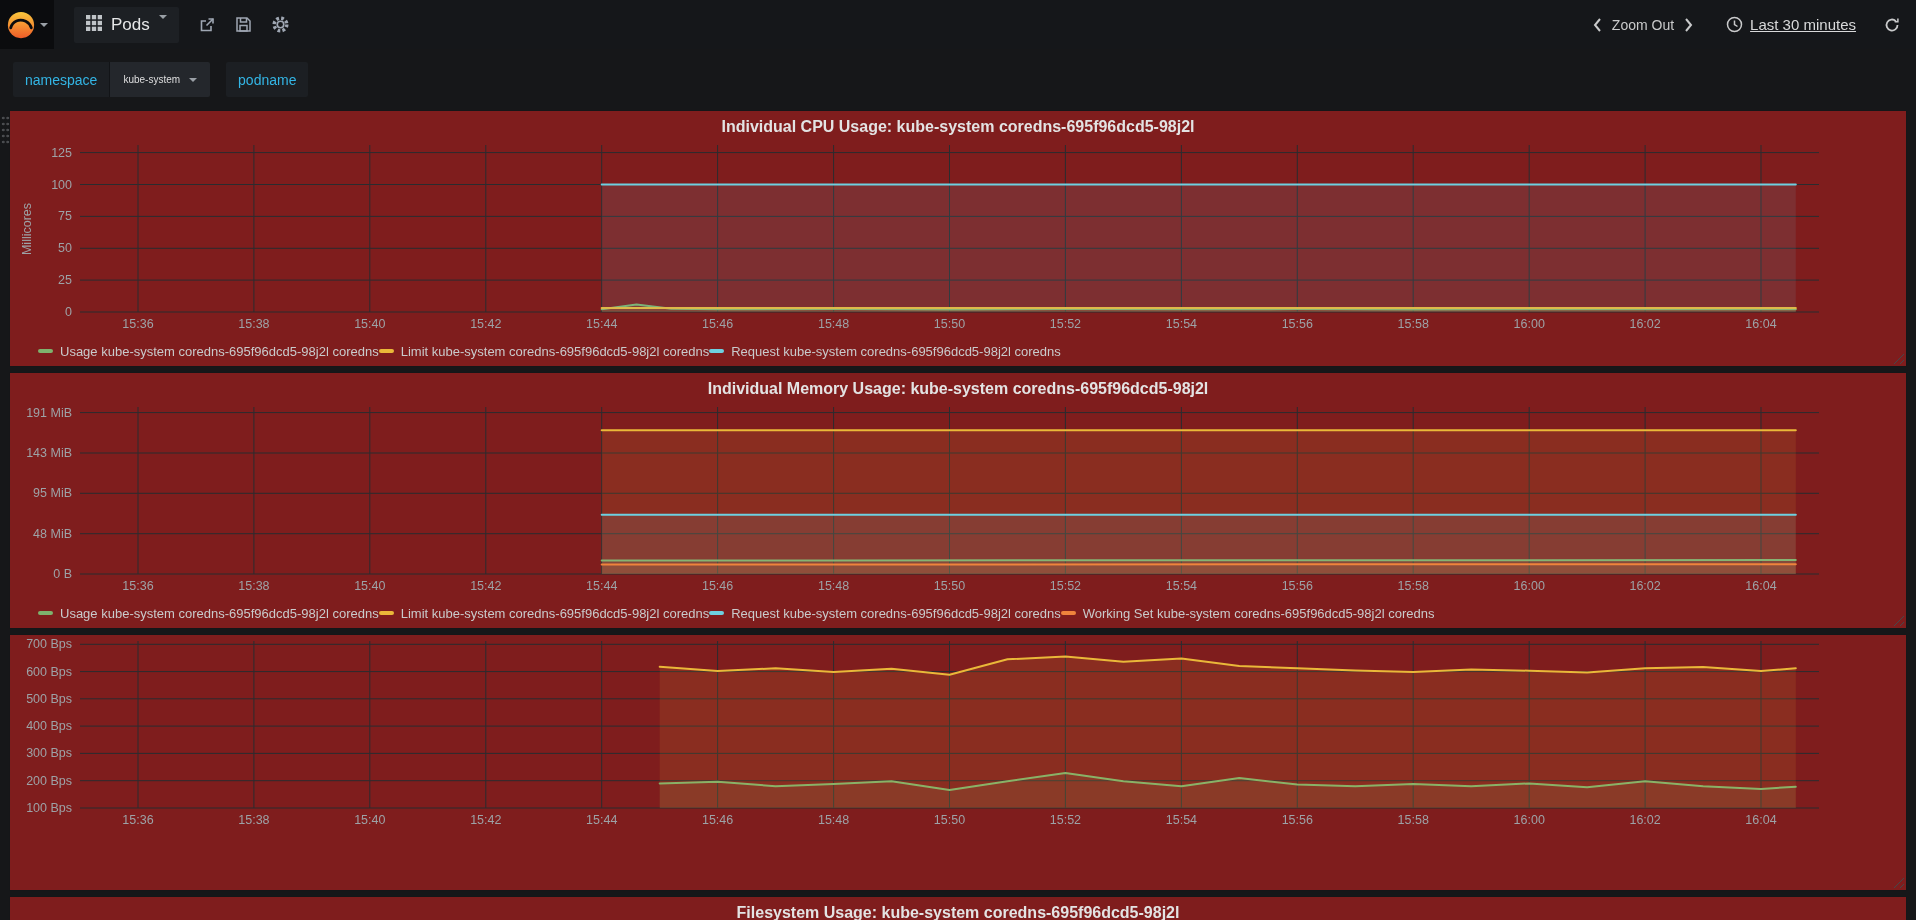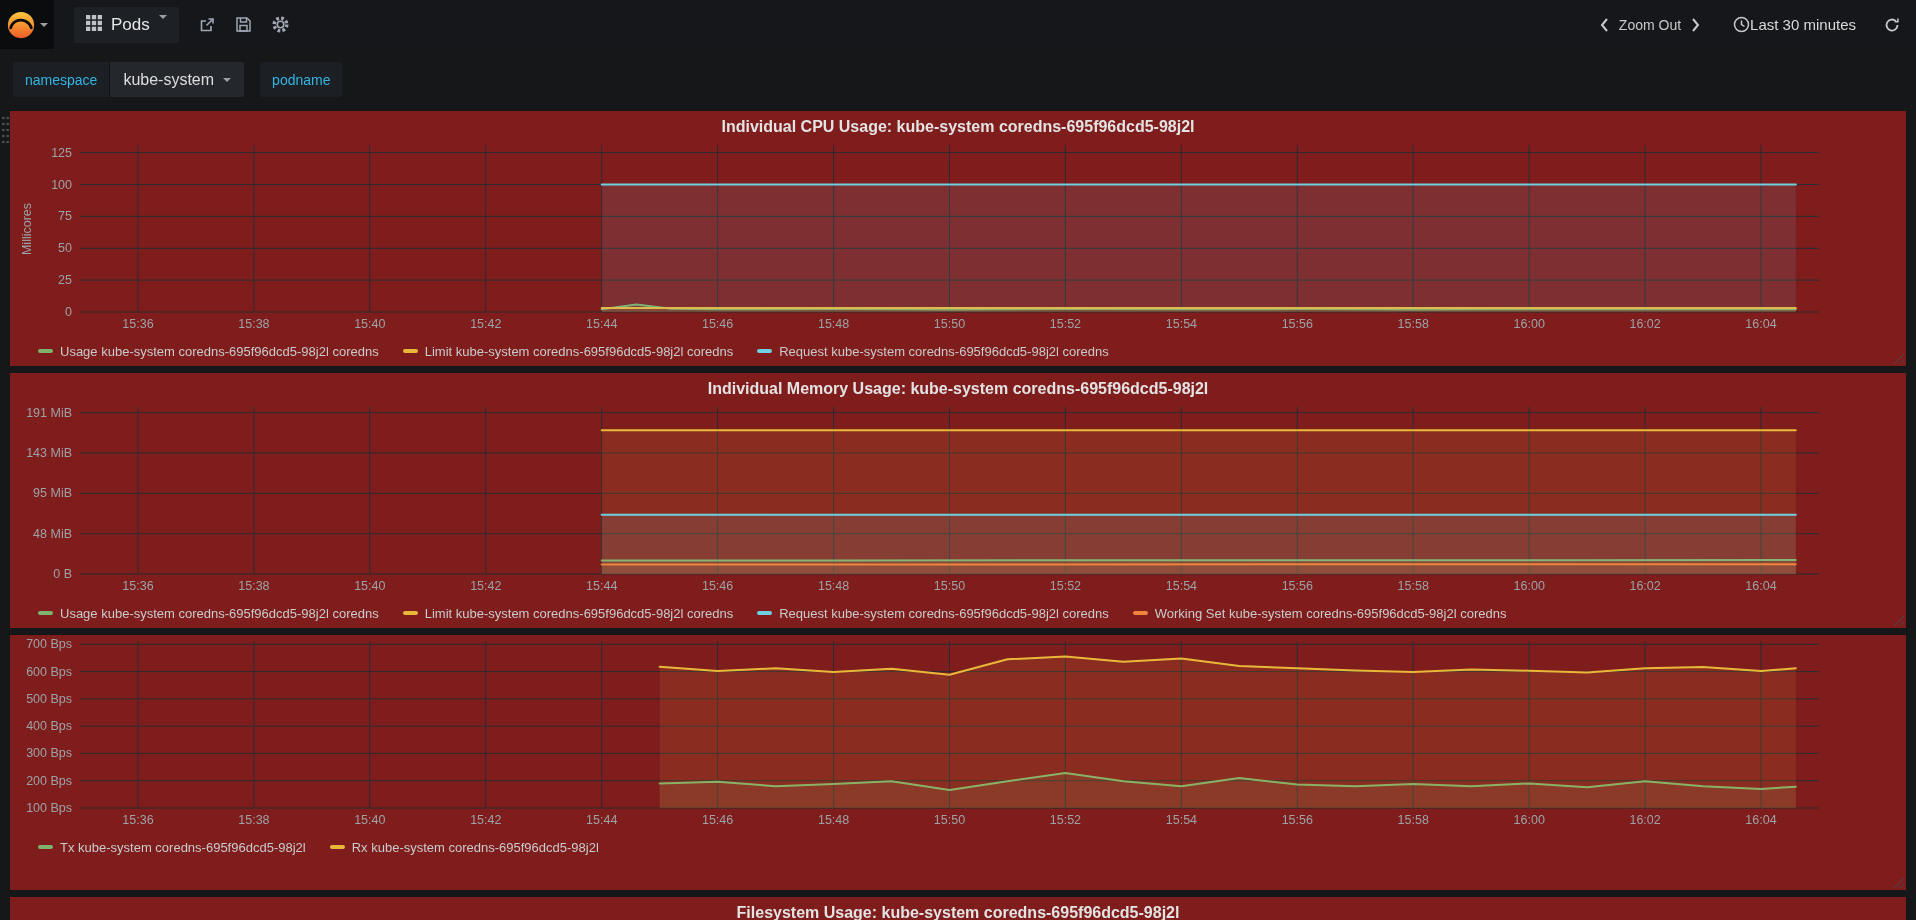--- a/index.html
+++ b/index.html
@@ -12,37 +12,37 @@
   
   .navbar { height:49px; display:flex; align-items:center; background:#15171a; padding-right:16px; }
   .logo-box { width:54px; height:49px; background:#0b0c0e; display:flex; align-items:center; justify-content:center; gap:4px; cursor:pointer; }
   .caret { width:0; height:0; border-left:4px solid transparent; border-right:4px solid transparent; border-top:4px solid #9aa0a6; display:inline-block; }
   .dash-nav { display:flex; gap:9px; margin-left:20px; background:#1d2024; padding:8px 12px; border-radius:2px; cursor:pointer; }
   .dash-title { font-size:17px; color:#e6e7e8; }
   .icon-btn { background:none; border:none; cursor:pointer; margin-left:19px; display:flex; align-items:center; }
   .nav-right { margin-left:auto; display:flex; align-items:center;text-align:right; }
   .nav-right .chev-btn { background:none; border:none; cursor:pointer; display:flex; align-items:center; padding:4px; }
   .zoom-label { font-size:14px; color:#c9cacb; margin:0 6px; cursor:pointer; }
-  .time-picker { display:flex; align-items:center; margin-left:28px; cursor:pointer; }
+  .time-picker { display:flex; align-items:center; gap:7px; margin-left:28px; cursor:pointer;text-decoration:underline; }
   .time-range { font-size:15px; color:#d8d9da; }
   .refresh-btn { margin-left:28px; }
   
   .submenu { display:flex; gap:16px; padding:13px 13px; height:61px; align-items:flex-start; }
   .var-group { display:flex; align-items:stretch; height:35px; border-radius:2px; overflow:hidden; }
   .var-label { background:#1c1f23; color:#33b5e5; font-size:14px; display:flex; align-items:center; padding:0 12px; }
-  .var-value { background:#24272c; color:#dededf; font-size:16px; display:flex; align-items:center; gap:9px; padding:0 13px; cursor:pointer; border-left:1px solid #121417; }
+  .var-value { background:#24272c; color:#dededf; font-size:10px; display:flex; align-items:center; gap:9px; padding:0 13px; cursor:pointer; border-left:1px solid #121417; }
   
   .panels { padding:0 9px; }
   .panel { position:relative; background:#7f1d1d; border:1px solid #151618; height:257px; overflow:hidden; }
   .panel + .panel { margin-top:5px; }
   .panel-title { text-align:center; font-size:16px; font-weight:700; color:#e3e3e3; padding:7px 0 3px; cursor:pointer; font-family:"Liberation Sans", sans-serif; }
   .chart { height:200px; padding-left:8px; }
   .chart svg { display:block; }
   .chart text { font-family:"Liberation Sans", sans-serif; font-size:12.5px; fill:#9da2a6; }
-  .legend { display:flex; gap:24px; padding-left:28px; font-size:13px; color:#c9cacb; align-items:center; height:24px; }
+  .legend { display:flex; padding-left:28px; font-size:13px; color:#c9cacb; align-items:center; height:24px; }
   .legend-item { display:flex; align-items:center; cursor:pointer; white-space:nowrap; }
   .legend-item i { display:inline-block; width:15px; height:4px; border-radius:2px; margin-right:7px; }
   .resize-handle { position:absolute; right:2px; bottom:2px; width:13px; height:13px; cursor:nwse-resize;
     background:repeating-linear-gradient(135deg, transparent 0 3px, #45484b 3px 4px);
     clip-path:polygon(100% 0, 100% 100%, 0 100%); }
   .drag-handle { position:absolute; left:1px; top:116px; width:9px; height:30px; cursor:grab;
     background-image:radial-gradient(circle at 2px 2px, #4a4c4f 1.3px, transparent 1.6px);
     background-size:4.5px 6px; }
 </style>
 </head>
@@ -317,24 +317,20 @@
           <line x1="62" y1="36.6" x2="1801" y2="36.6" stroke="#2a2c2f" stroke-width="1"></line>
           <text x="54" y="40.6" text-anchor="end">600 Bps</text>
           <line x1="62" y1="9.3" x2="1801" y2="9.3" stroke="#2a2c2f" stroke-width="1"></line>
           <text x="54" y="13.3" text-anchor="end">700 Bps</text>
           <path d="M641.7 148.4 L699.6 146.8 L757.6 151.2 L815.6 149.0 L873.5 146.3 L931.5 155.0 L989.5 146.3 L1047.4 138.1 L1105.4 146.3 L1163.4 151.2 L1221.3 143.0 L1279.3 149.5 L1337.3 151.2 L1395.2 149.0 L1453.2 151.2 L1511.2 148.4 L1569.1 152.3 L1627.1 146.3 L1685.1 151.2 L1743.0 153.9 L1777.8 151.7 L 1777.8 173 L 641.7 173 Z" fill="#7EB26D" fill-opacity="0.1" stroke="none"></path>
           <path d="M641.7 148.4 L699.6 146.8 L757.6 151.2 L815.6 149.0 L873.5 146.3 L931.5 155.0 L989.5 146.3 L1047.4 138.1 L1105.4 146.3 L1163.4 151.2 L1221.3 143.0 L1279.3 149.5 L1337.3 151.2 L1395.2 149.0 L1453.2 151.2 L1511.2 148.4 L1569.1 152.3 L1627.1 146.3 L1685.1 151.2 L1743.0 153.9 L1777.8 151.7" fill="none" stroke="#7EB26D" stroke-width="2" stroke-linejoin="round" stroke-linecap="round"></path>
           <path d="M641.7 31.7 L699.6 36.0 L757.6 33.3 L815.6 37.1 L873.5 33.8 L931.5 39.8 L989.5 24.3 L1047.4 21.6 L1105.4 26.7 L1163.4 23.5 L1221.3 31.1 L1279.3 33.3 L1337.3 35.5 L1395.2 37.1 L1453.2 34.4 L1511.2 35.7 L1569.1 37.4 L1627.1 33.3 L1685.1 31.9 L1743.0 36.0 L1777.8 33.3 L 1777.8 173 L 641.7 173 Z" fill="#EAB839" fill-opacity="0.1" stroke="none"></path>
           <path d="M641.7 31.7 L699.6 36.0 L757.6 33.3 L815.6 37.1 L873.5 33.8 L931.5 39.8 L989.5 24.3 L1047.4 21.6 L1105.4 26.7 L1163.4 23.5 L1221.3 31.1 L1279.3 33.3 L1337.3 35.5 L1395.2 37.1 L1453.2 34.4 L1511.2 35.7 L1569.1 37.4 L1627.1 33.3 L1685.1 31.9 L1743.0 36.0 L1777.8 33.3" fill="none" stroke="#EAB839" stroke-width="2" stroke-linejoin="round" stroke-linecap="round"></path>
         </svg>
       </div>
-    <div class="legend">
-        <span class="legend-item"><i style="background:#7EB26D"></i>Tx kube-system coredns-695f96dcd5-98j2l</span>
-        <span class="legend-item"><i style="background:#EAB839"></i>Rx kube-system coredns-695f96dcd5-98j2l</span>
-      </div>
     <div class="resize-handle"></div>
   </section>
 
   <section class="panel">
     <h2 class="panel-title">Filesystem Usage: kube-system coredns-695f96dcd5-98j2l</h2>
   </section>
 
 </div>
 
 <div class="drag-handle"></div>

